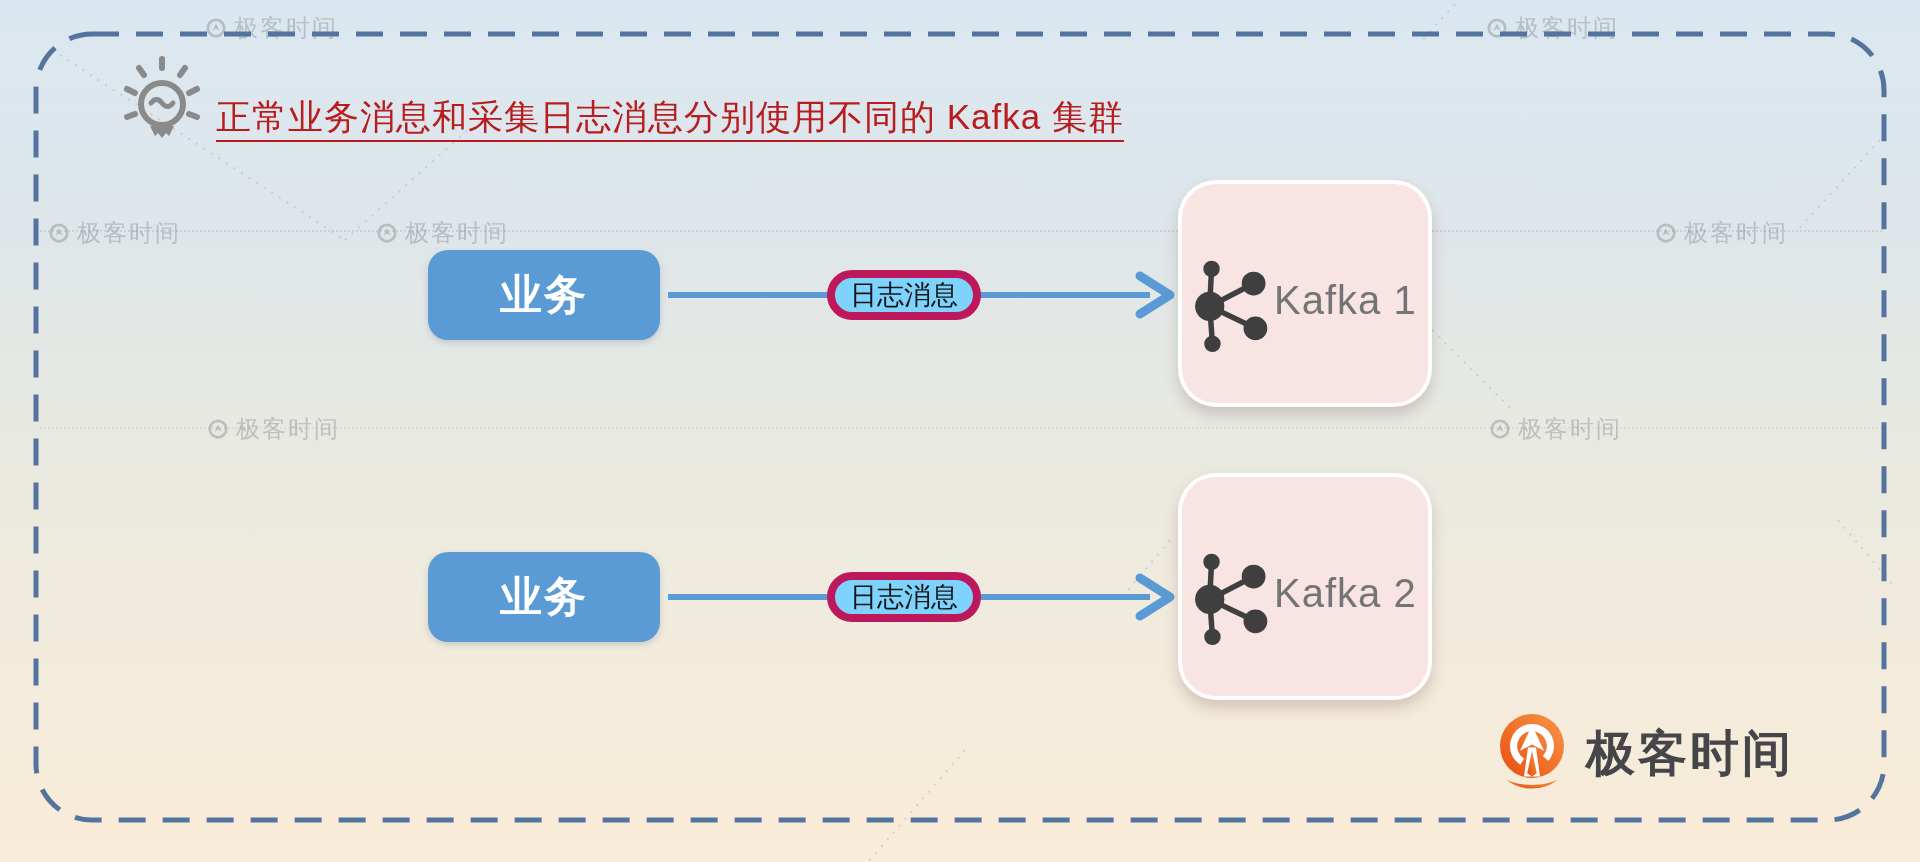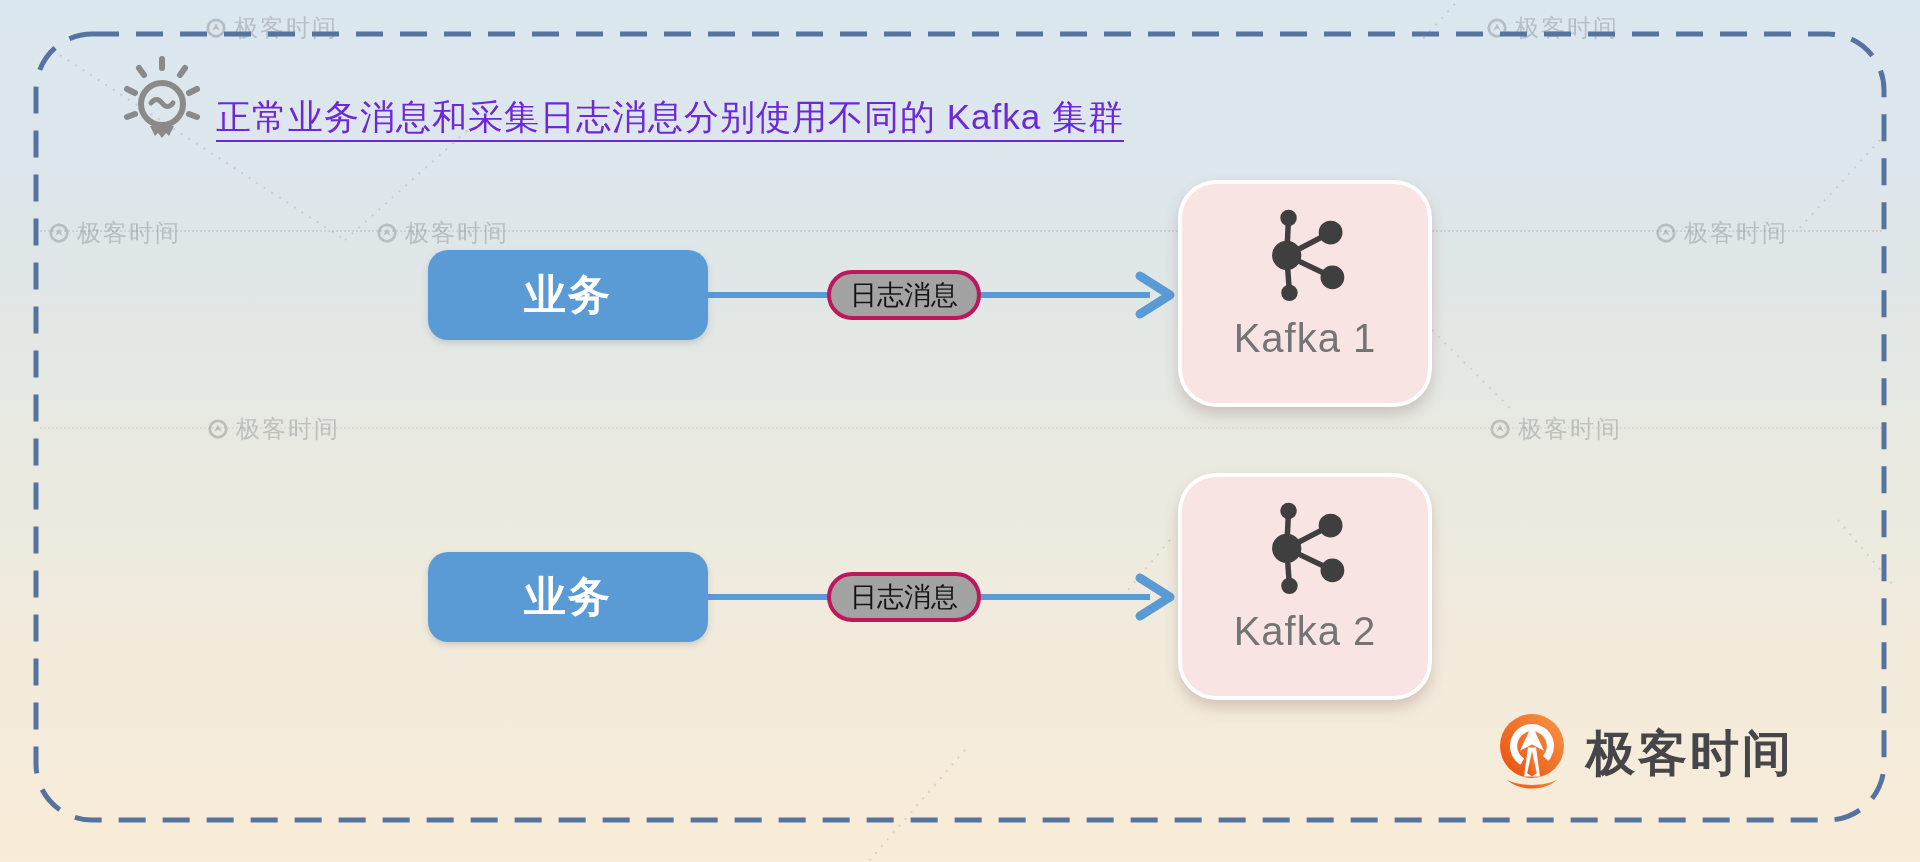--- a/index.html
+++ b/index.html
@@ -16,39 +16,39 @@
   .wm-item { position:absolute; display:flex; align-items:center; gap:7px;
              color:rgba(128,131,134,0.40); font-size:24px; letter-spacing:2px; white-space:nowrap; }
   .wm-item svg { opacity:.9; }
   .wm-diag { position:absolute; inset:0; width:1920px; height:862px; }
 
   
   .frame-svg { position:absolute; inset:0; }
 
   
   .bulb { position:absolute; left:122px; top:56px; }
-  .note-text { position:absolute; left:216px; top:94px; font-size:35px; color:#6d28d9; font-weight:500;
+  .note-text { position:absolute; left:216px; top:94px; font-size:35px; color:#b91c1c; font-weight:500;
                text-decoration:underline; text-decoration-thickness:2px; text-underline-offset:11px;
                letter-spacing:1px; }
 
   
-  .src-box { position:absolute; left:428px; width:280px; height:90px; background:#5b9bd5;
+  .src-box { position:absolute; left:428px; width:232px; height:90px; background:#5b9bd5;
              border-radius:20px; display:flex; align-items:center; justify-content:center;
              box-shadow:0 3px 6px rgba(90,110,130,0.25); }
   .src-box span { color:#fff; font-size:42px; font-weight:700; letter-spacing:2px; }
 
-  .pill { position:absolute; left:827px; width:154px; height:50px; background:#a3a3a3;
-          border:4px solid #be185d; border-radius:27px; display:flex; align-items:center;
+  .pill { position:absolute; left:827px; width:154px; height:50px; background:#7dd3fc;
+          border:8px solid #be185d; border-radius:27px; display:flex; align-items:center;
           justify-content:center; }
   .pill span { font-size:27px; color:#141414; font-weight:500; }
 
   .kafka-box { position:absolute; left:1178px; width:254px; height:227px; background:#f9e4e4;
                border:4px solid rgba(255,255,255,0.95); border-radius:38px;
                box-shadow:0 8px 14px rgba(140,110,110,0.30);
-               display:flex; flex-direction:column; align-items:center; }
+               display:flex; flex-direction:row; align-items:center; }
   .kafka-box svg.kafka-icon { margin-top:22px; }
   .kafka-label { margin-top:14px; font-size:40px; color:#747474; letter-spacing:1px; }
 
   .arrows-svg { position:absolute; inset:0; }
 
   
   .brand { position:absolute; left:1492px; top:712px; display:flex; align-items:center; gap:14px; }
   .brand-text { font-size:49px; font-weight:700; color:#46464a; letter-spacing:3px; }
 </style>
 </head>

